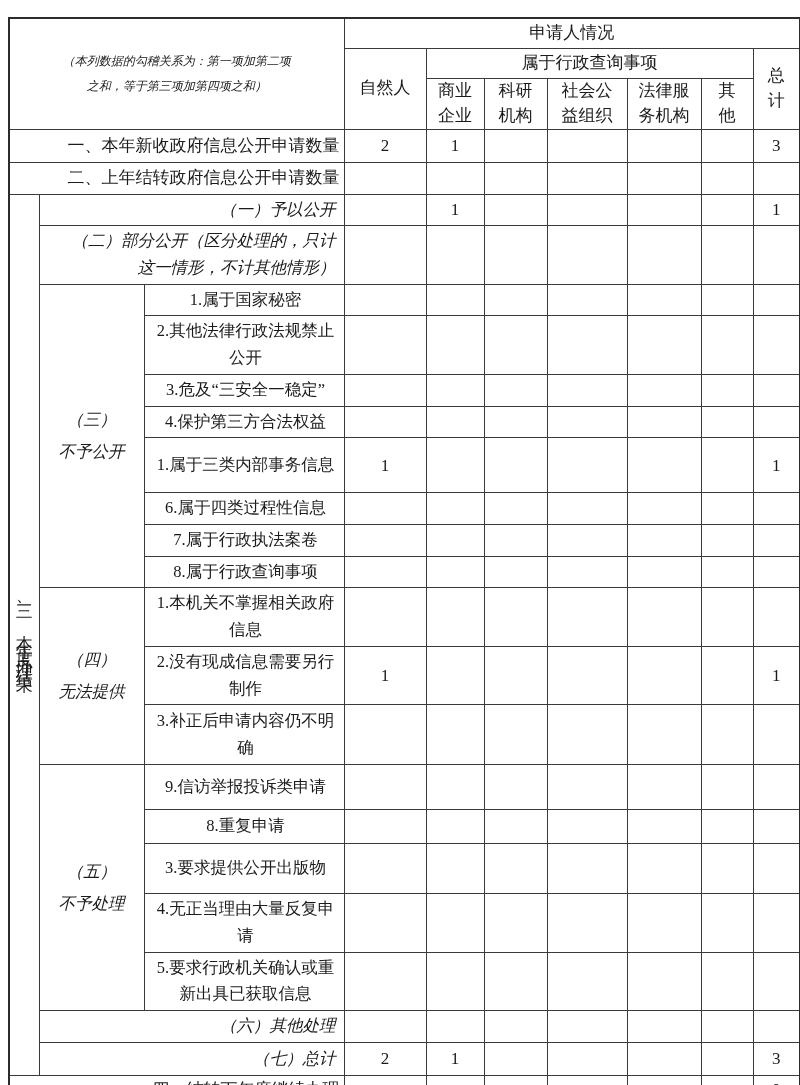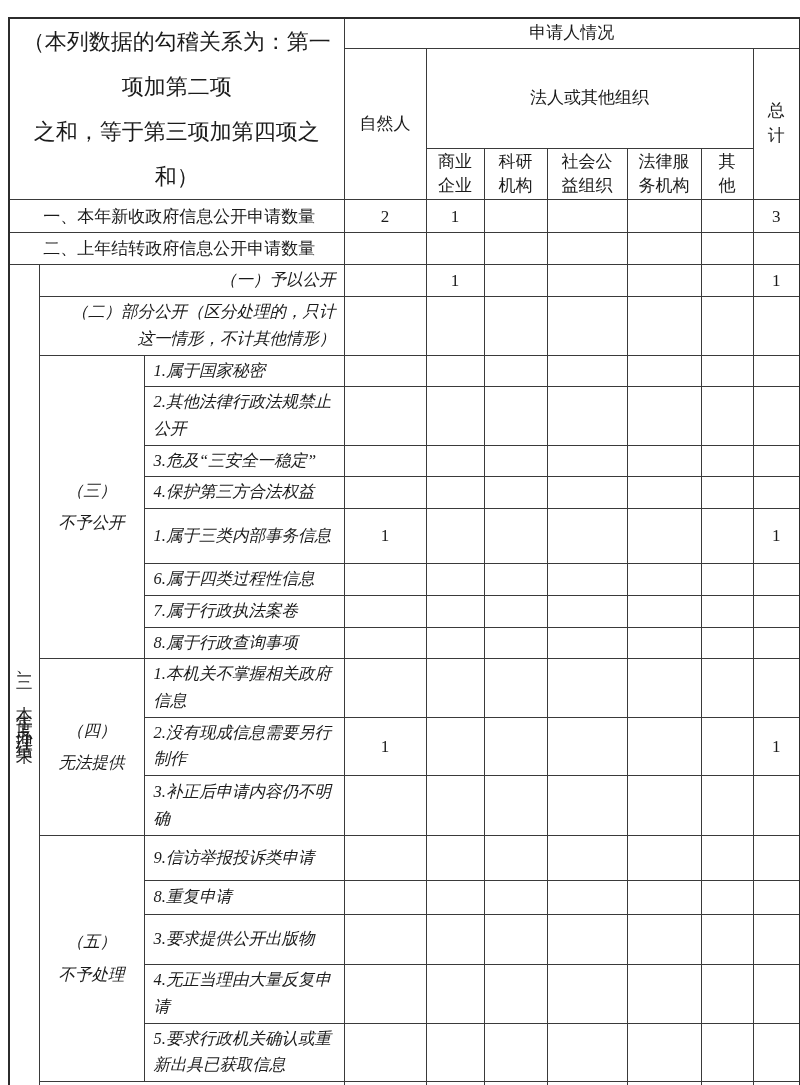--- a/index.html
+++ b/index.html
@@ -1,26 +1,26 @@
 <!DOCTYPE html>
 <html lang="zh"><head>
 <meta charset="utf-8">
 <style>
   html,body{margin:0;padding:0;background:#ffffff;}
   body{font-family:"Liberation Serif","DejaVu Serif",serif;color:#1b1b1b;}
   .page{width:800px;height:1085px;box-sizing:border-box;padding:17px 0 0 8px;background:#fff;}
   table.report{border-collapse:collapse;table-layout:fixed;width:791px;border:2.5px solid #2c2c2c;}
   td{border:1.4px solid #3a3a3a;padding:0;vertical-align:middle;font-size:17px;line-height:1.5;overflow:hidden;background:#fff;}
   
-  td.corner{text-align:center;white-space:pre-line;line-height:2.05;font-size:22px;padding:0 4px;}
+  td.corner{text-align:center;white-space:pre-line;line-height:2.05;font-size:12px;padding:0 4px;font-style:italic;}
   td.hc{text-align:center;white-space:pre-line;line-height:1.45;margin-left:40px;}
   
-  td.lbl{text-align:center;padding:1px 4px 1px 9px;}
+  td.lbl{text-align:right;padding:1px 4px 1px 9px;}
   td.sec{font-style:italic;text-align:right;padding:2px 8px 2px 6px;text-indent:12px;line-height:1.62;font-size:16.5px;}
-  td.sub{font-style:italic;text-align:left;padding:2px 6px 2px 9px;font-size:16.5px;line-height:1.62;}
+  td.sub{text-align:center;padding:2px 6px 2px 9px;font-size:16.5px;line-height:1.62;}
   td.grp{font-style:italic;text-align:center;white-space:pre-line;line-height:1.95;font-size:16.5px;}
   td.vert{text-align:center;}
   td.vert .vtxt{display:inline-block;writing-mode:vertical-rl;text-orientation:upright;letter-spacing:7px;font-size:17px;line-height:1;}
   
   td.num{text-align:center;font-size:17px;}
 </style>
 </head>
 <body>
 
 <div class="page">
@@ -39,21 +39,21 @@
   </colgroup>
 
   <tbody>
         <tr style="height:30px">
     <td colspan="3" rowspan="3" class="corner">（本列数据的勾稽关系为：第一项加第二项
 之和，等于第三项加第四项之和）</td>
     <td colspan="7" class="hc">申请人情况</td>
   </tr>
   <tr style="height:30px">
     <td rowspan="2" class="hc">自然人</td>
-    <td colspan="5" class="hc">法人或其他组织</td>
+    <td colspan="5" class="hc">属于行政查询事项</td>
     <td rowspan="2" class="hc">总
 计</td>
   </tr>
   <tr style="height:51px">
     <td class="hc">商业
 企业</td>
     <td class="hc">科研
 机构</td>
     <td class="hc">社会公
 益组织</td>

